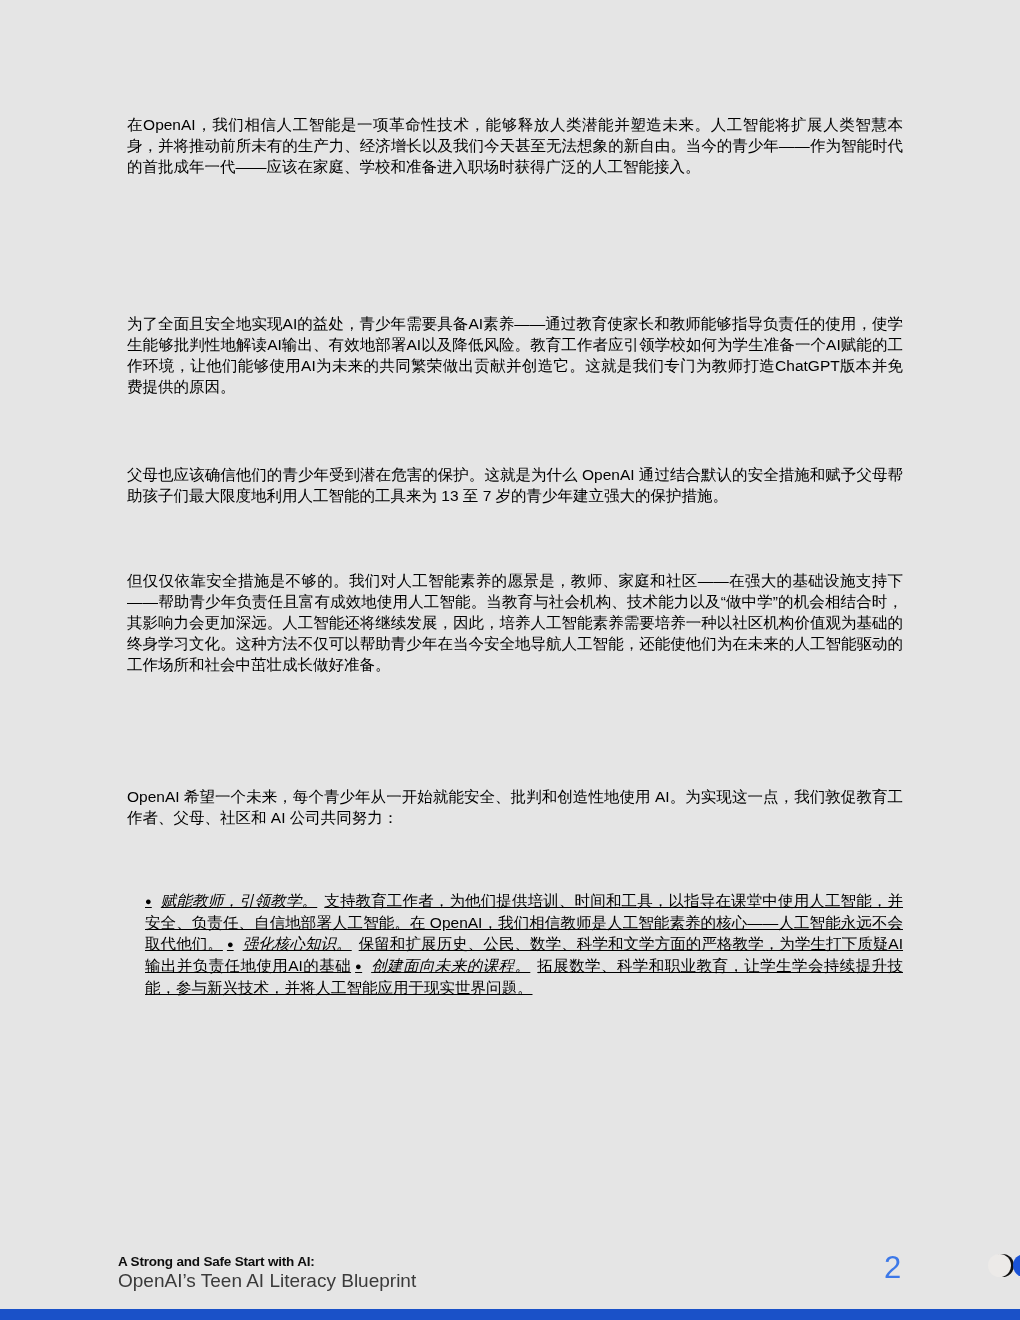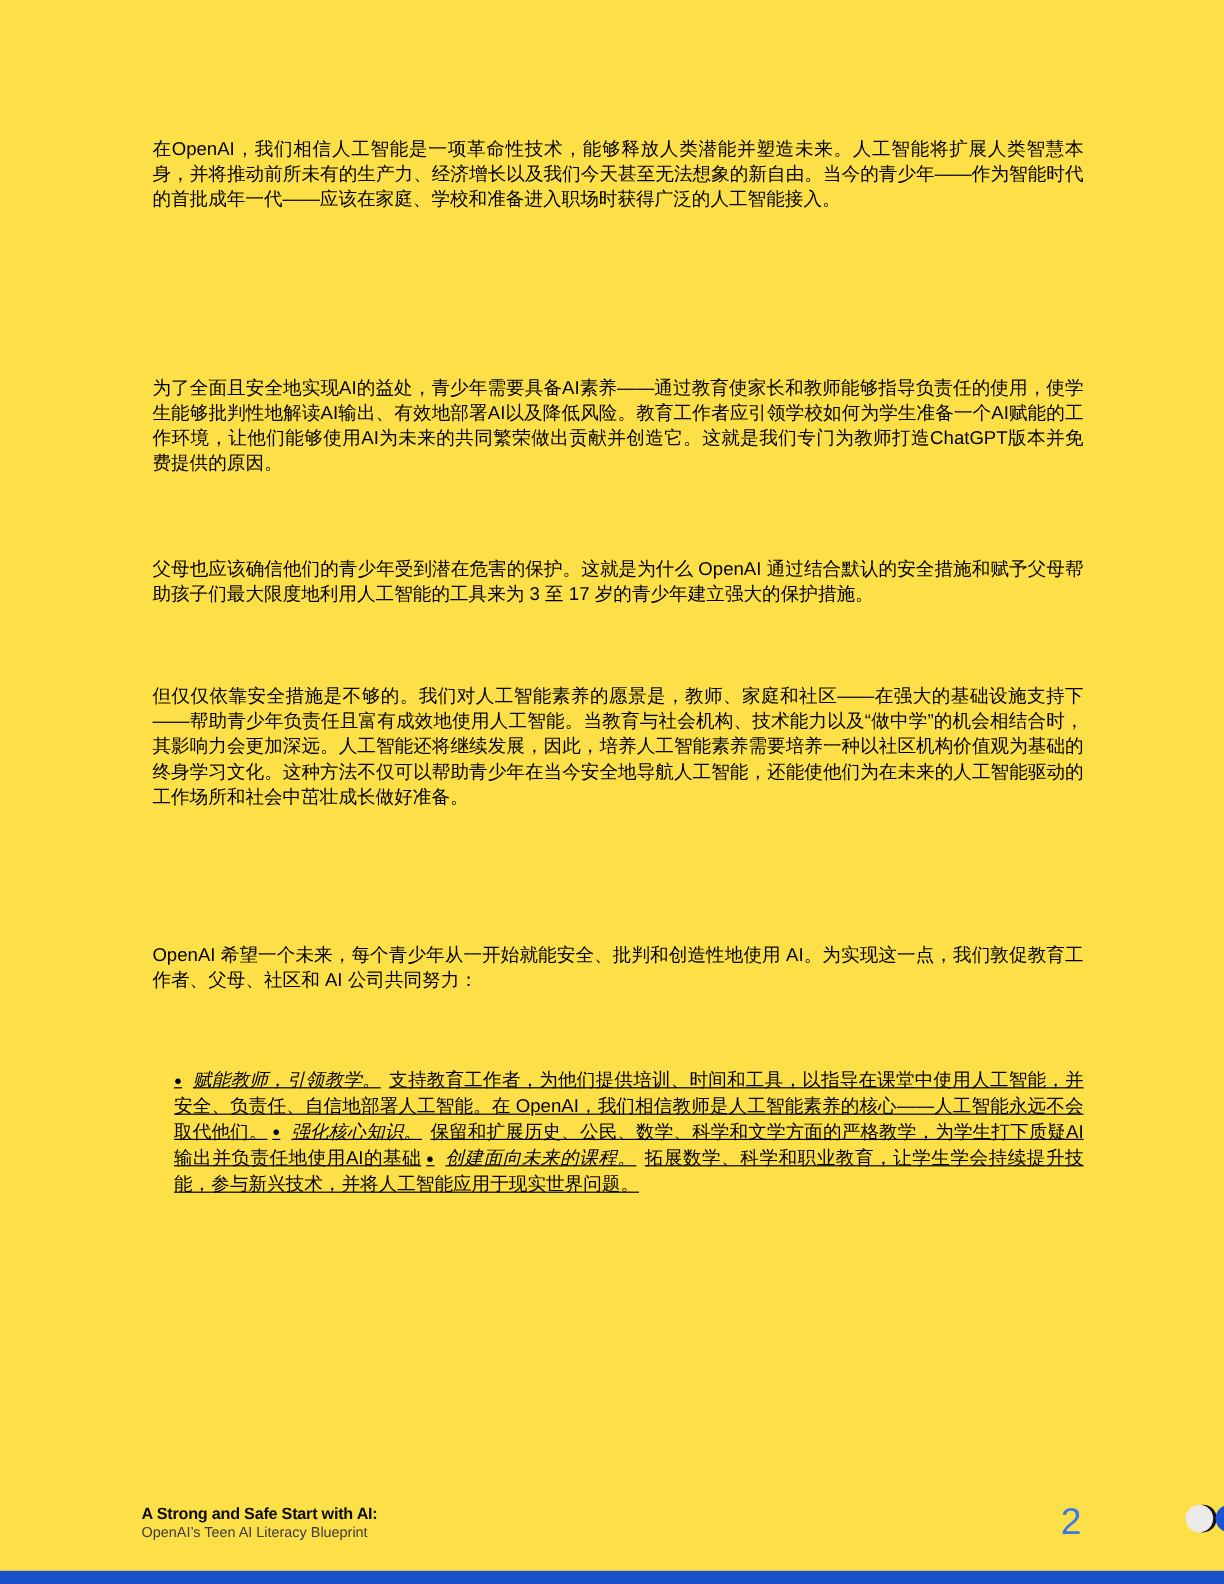--- a/index.html
+++ b/index.html
@@ -4,21 +4,21 @@
 <style>
   html, body { margin: 0; padding: 0; }
   body {
     font-family: "Liberation Sans", sans-serif;
     background: #ffffff;
   }
   .page {
     position: relative;
     width: 1020px;
     height: 1320px;
-    background: #fde047;
+    background: #e5e5e5;
     overflow: hidden;
   }
   .body-text {
     position: absolute;
     left: 127px;
     width: 776px;
     margin: 0;
     font-size: 15.5px;
     line-height: 21px;
     color: #000000;
@@ -59,21 +59,21 @@
     font-size: 13.5px;
     font-weight: bold;
     letter-spacing: -0.2px;
     color: #0d0d0d;
   }
   .footer-subtitle {
     position: absolute;
     left: 118px;
     top: 1270px;
     margin: 0;
-    font-size: 12px;
+    font-size: 19px;
     font-weight: normal;
     color: #3a3a3a;
   }
   .page-number {
     position: absolute;
     left: 884px;
     top: 1250px;
     margin: 0;
     font-size: 31px;
     font-weight: normal;
@@ -106,21 +106,21 @@
 </style>
 </head>
 <body>
 
 <div class="page">
 
   <p class="body-text para-1">在OpenAI，我们相信人工智能是一项革命性技术，能够释放人类潜能并塑造未来。人工智能将扩展人类智慧本身，并将推动前所未有的生产力、经济增长以及我们今天甚至无法想象的新自由。当今的青少年——作为智能时代的首批成年一代——应该在家庭、学校和准备进入职场时获得广泛的人工智能接入。</p>
 
   <p class="body-text para-2">为了全面且安全地实现AI的益处，青少年需要具备AI素养——通过教育使家长和教师能够指导负责任的使用，使学生能够批判性地解读AI输出、有效地部署AI以及降低风险。教育工作者应引领学校如何为学生准备一个AI赋能的工作环境，让他们能够使用AI为未来的共同繁荣做出贡献并创造它。这就是我们专门为教师打造ChatGPT版本并免费提供的原因。</p>
 
-  <p class="body-text para-3">父母也应该确信他们的青少年受到潜在危害的保护。这就是为什么 OpenAI 通过结合默认的安全措施和赋予父母帮助孩子们最大限度地利用人工智能的工具来为 3 至 17 岁的青少年建立强大的保护措施。</p>
+  <p class="body-text para-3">父母也应该确信他们的青少年受到潜在危害的保护。这就是为什么 OpenAI 通过结合默认的安全措施和赋予父母帮助孩子们最大限度地利用人工智能的工具来为 13 至 7 岁的青少年建立强大的保护措施。</p>
 
   <p class="body-text para-5">OpenAI 希望一个未来，每个青少年从一开始就能安全、批判和创造性地使用 AI。为实现这一点，我们敦促教育工作者、父母、社区和 AI 公司共同努力：</p>
 
   <p class="body-text para-4">但仅仅依靠安全措施是不够的。我们对人工智能素养的愿景是，教师、家庭和社区——在强大的基础设施支持下——帮助青少年负责任且富有成效地使用人工智能。当教育与社会机构、技术能力以及“做中学”的机会相结合时，其影响力会更加深远。人工智能还将继续发展，因此，培养人工智能素养需要培养一种以社区机构价值观为基础的终身学习文化。这种方法不仅可以帮助青少年在当今安全地导航人工智能，还能使他们为在未来的人工智能驱动的工作场所和社会中茁壮成长做好准备。</p>
 
   <p class="bullet-para"><span class="bullet-marker">●</span><span class="bullet-title">赋能教师，引领教学。</span><span class="bullet-body">支持教育工作者，为他们提供培训、时间和工具，以指导在课堂中使用人工智能，并安全、负责任、自信地部署人工智能。在 OpenAI，我们相信教师是人工智能素养的核心——人工智能永远不会取代他们。</span><span class="bullet-marker not-first">●</span><span class="bullet-title">强化核心知识。</span><span class="bullet-body">保留和扩展历史、公民、数学、科学和文学方面的严格教学，为学生打下质疑AI输出并负责任地使用AI的基础</span><span class="bullet-marker not-first">●</span><span class="bullet-title">创建面向未来的课程。</span><span class="bullet-body">拓展数学、科学和职业教育，让学生学会持续提升技能，参与新兴技术，并将人工智能应用于现实世界问题。</span></p>
 
   <p class="footer-title">A Strong and Safe Start with AI:</p>
 
   <p class="footer-subtitle">OpenAI’s Teen AI Literacy Blueprint</p>

